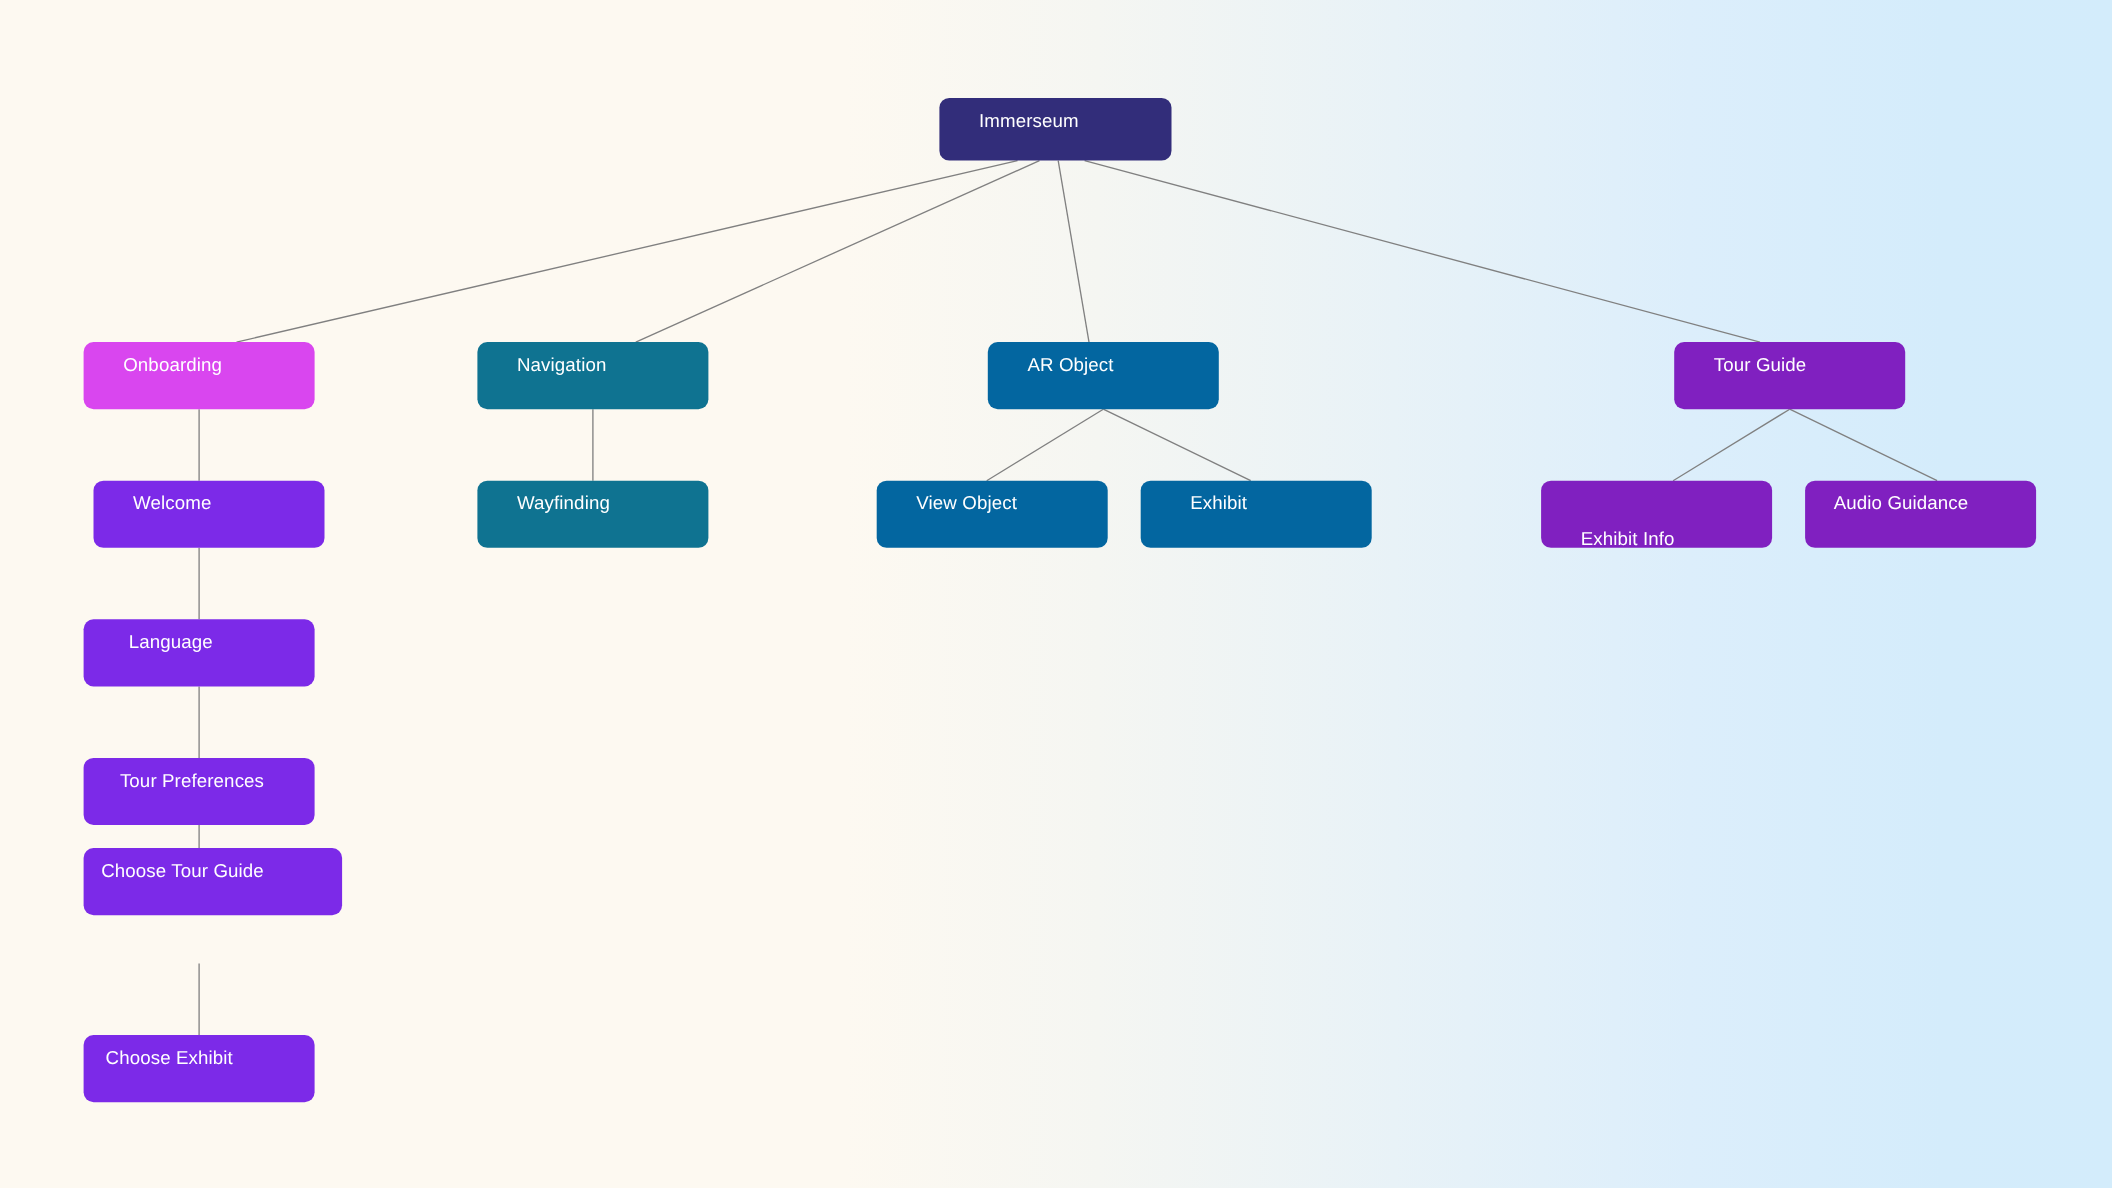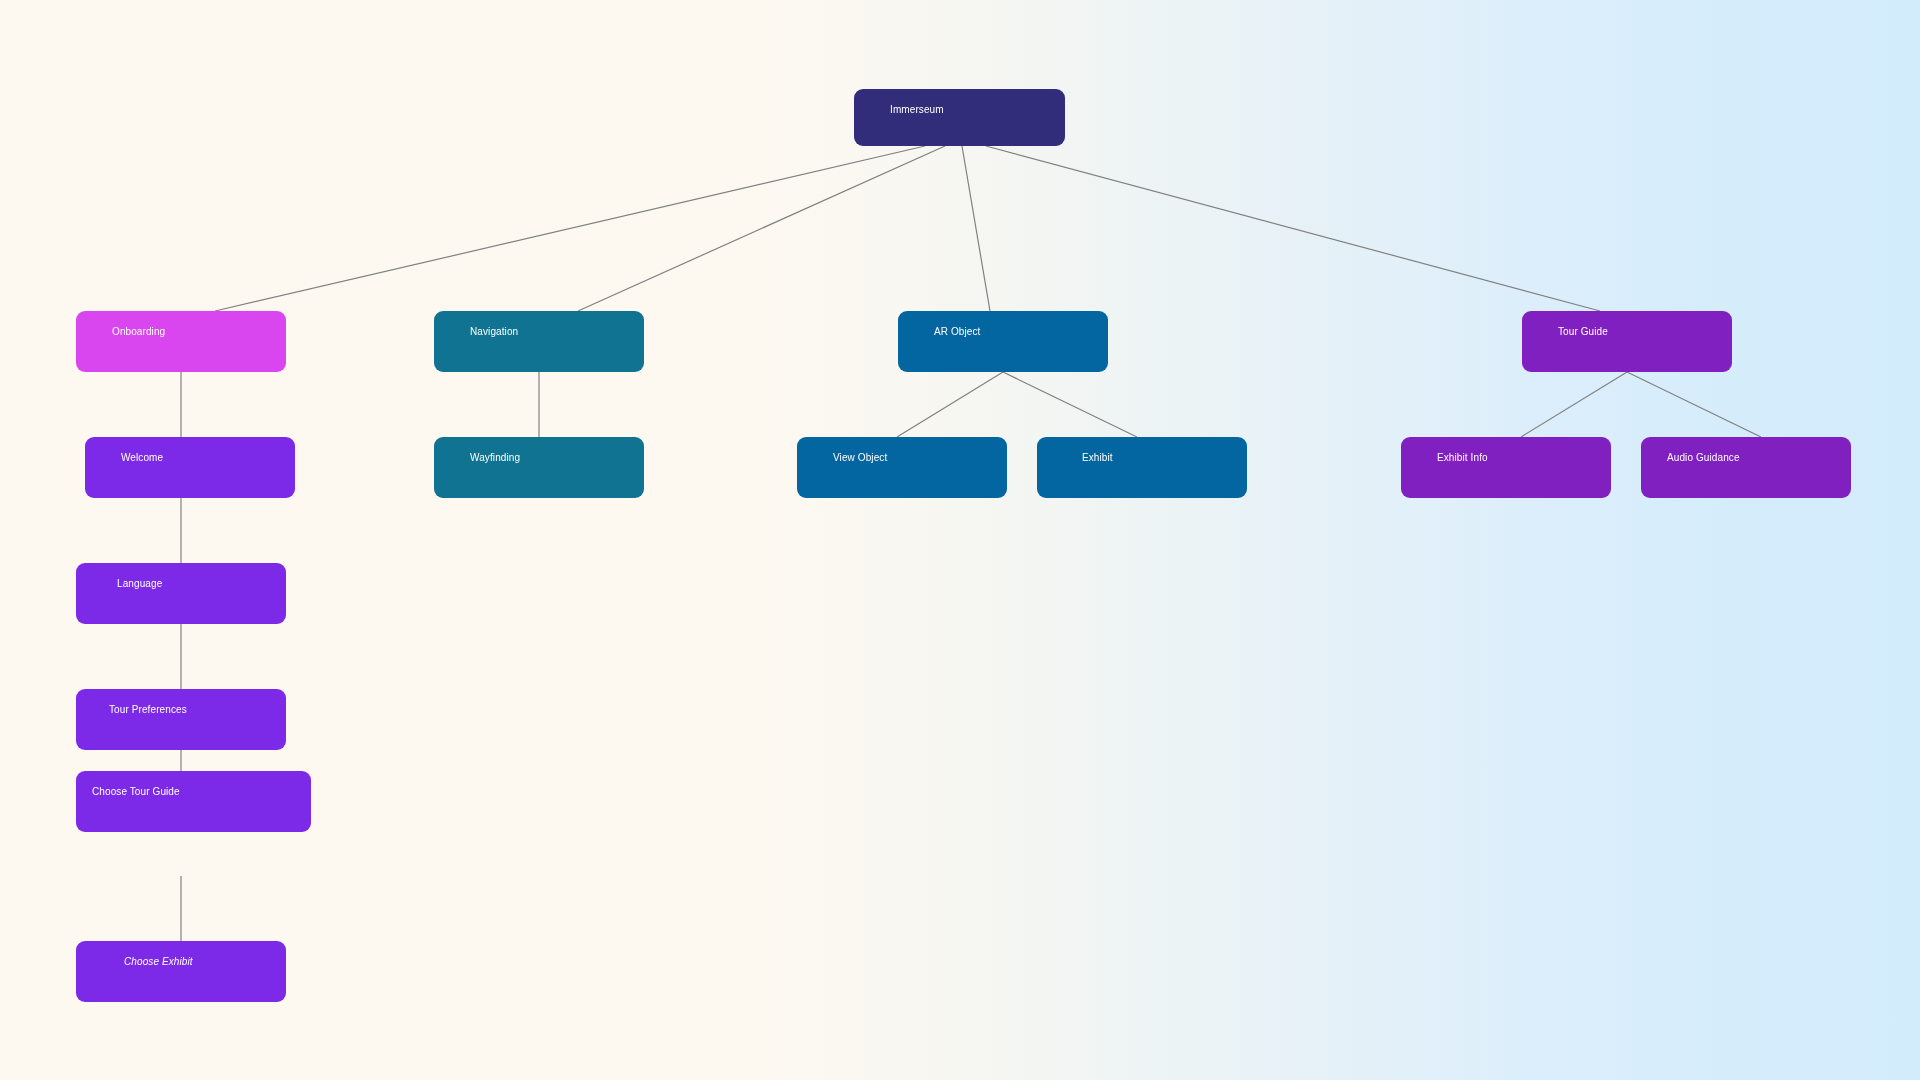--- a/index.html
+++ b/index.html
@@ -38,21 +38,21 @@
     position: absolute;
     box-sizing: border-box;
     border-radius: 9px;
     color: #ffffff;
     display: block;
     cursor: default;
   }
   .node-label {
     position: absolute;
     top: 13px;
-    font-size: 10px;
+    font-size: 17px;
     line-height: 16px;
     letter-spacing: 0.1px;
     color: #ffffff;
     white-space: nowrap;
   }
 </style>
 </head>
 <body>
 
 <div id="canvas">
@@ -94,31 +94,31 @@
       <div class="node" style="left: 76px; top: 563px; width: 210px; height: 61px; background: rgb(124, 42, 232);">
         <span class="node-label" style="left: 41px;">Language</span>
       </div>
       <div class="node" style="left: 76px; top: 689px; width: 210px; height: 61px; background: rgb(124, 42, 232);">
         <span class="node-label" style="left: 21px; margin-left: 12px;">Tour Preferences</span>
       </div>
       <div class="node" style="left: 76px; top: 771px; width: 235px; height: 61px; background: rgb(124, 42, 232);">
         <span class="node-label" style="left: 16px;">Choose Tour Guide</span>
       </div>
       <div class="node" style="left: 76px; top: 941px; width: 210px; height: 61px; background: rgb(124, 42, 232);">
-        <span class="node-label" style="left: 48px; font-style: italic;">Choose Exhibit</span>
+        <span class="node-label" style="left: 20px;">Choose Exhibit</span>
       </div>
       <div class="node" style="left: 434px; top: 437px; width: 210px; height: 61px; background: rgb(15, 115, 145);">
         <span class="node-label" style="left: 36px;">Wayfinding</span>
       </div>
       <div class="node" style="left: 797px; top: 437px; width: 210px; height: 61px; background: rgb(3, 102, 160);">
         <span class="node-label" style="left: 36px;">View Object</span>
       </div>
       <div class="node" style="left: 1037px; top: 437px; width: 210px; height: 61px; background: rgb(3, 102, 160);">
         <span class="node-label" style="left: 45px;">Exhibit</span>
       </div>
       <div class="node" style="left: 1401px; top: 437px; width: 210px; height: 61px; background: rgb(128, 32, 192);">
-        <span class="node-label" style="left: 36px;">Exhibit Info</span>
+        <span class="node-label" style="left: 36px; margin-top: 32px;">Exhibit Info</span>
       </div>
       <div class="node" style="left: 1641px; top: 437px; width: 210px; height: 61px; background: rgb(128, 32, 192);">
         <span class="node-label" style="left: 26px;">Audio Guidance</span>
       </div>
     </div>
 </div>
 
 </body></html>

